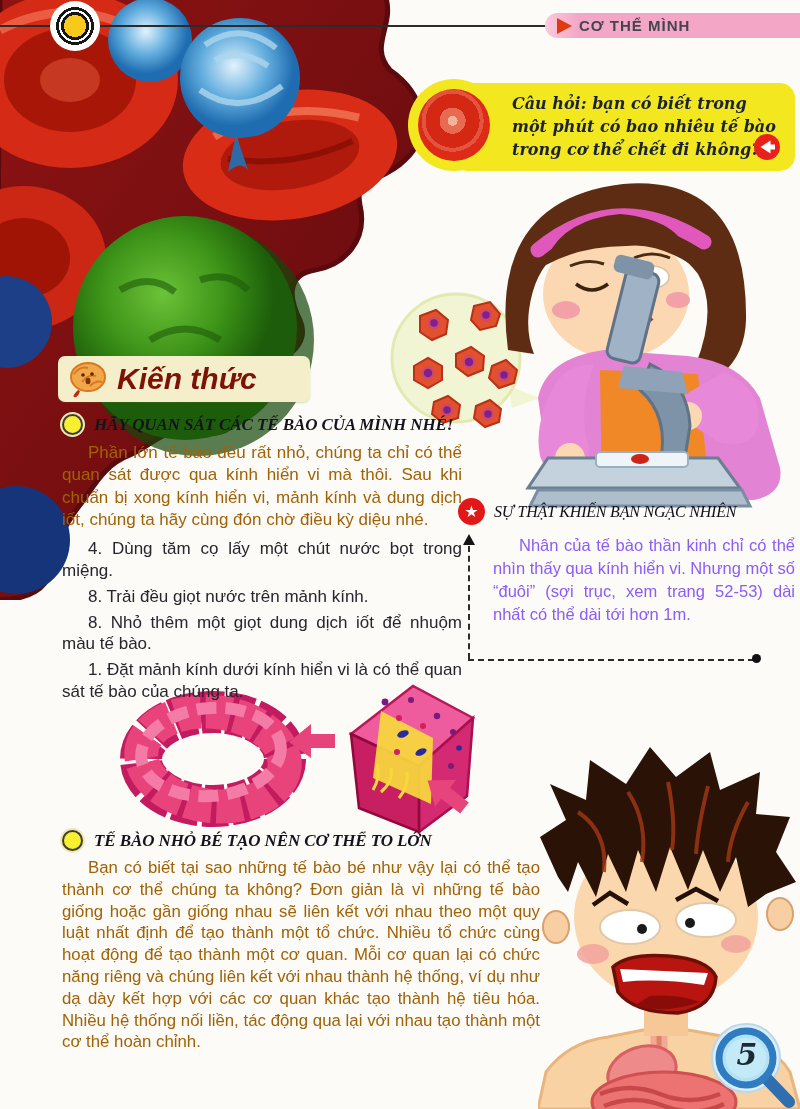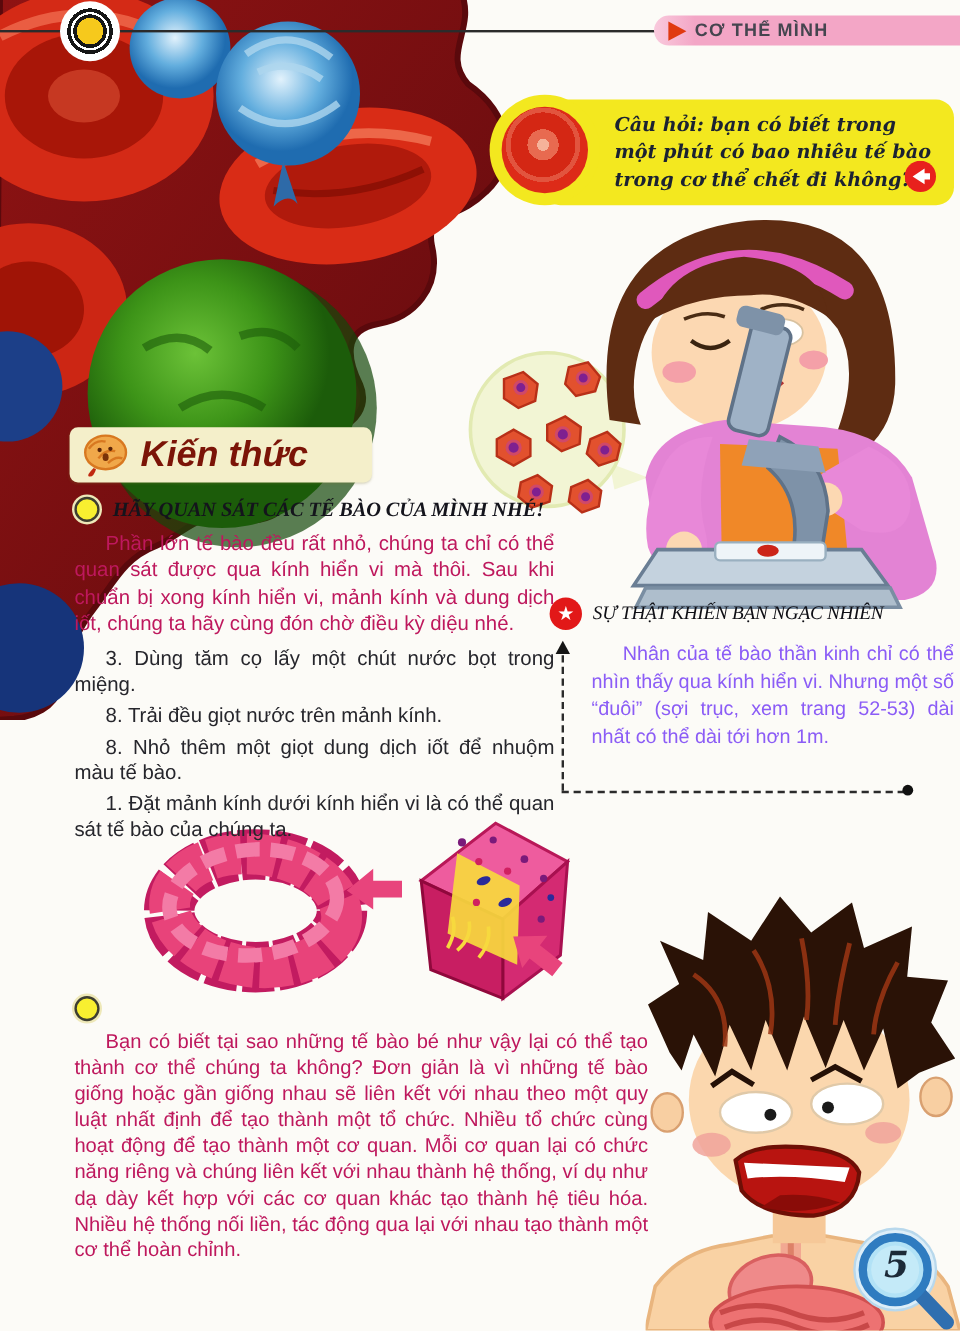--- a/index.html
+++ b/index.html
@@ -30,21 +30,21 @@
       display:flex;align-items:center;padding-left:8px;box-sizing:border-box;gap:9px;
       box-shadow:0 1px 2px rgba(120,110,40,.25);}
   .banner-label{font-family:Liberation Sans, sans-serif;font-style:italic;font-weight:bold;font-size:30px;color:#7b1407;}
   
   .sec-head{position:absolute;display:flex;align-items:flex-end;gap:11px;z-index:3;}
   .bullet{width:17px;height:17px;border-radius:50%;background:#f8ef30;border:2px solid #3e3e30;
       box-shadow:0 0 0 2px #eee8b8;flex:0 0 auto;}
   .h-text{font-family:"Liberation Serif",serif;font-style:italic;font-weight:bold;font-size:17px;
       color:#14141c;letter-spacing:-.1px;white-space:nowrap;}
   
-  .body{position:absolute;margin:0;font-size:17px;line-height:22.4px;text-align:justify;z-index:3;color:#be185d;}
+  .body{position:absolute;margin:0;font-size:17px;line-height:22.4px;text-align:justify;z-index:3;color:#a16207;}
   .indent{text-indent:26px;}
   .steps{position:absolute;left:62px;top:538px;width:400px;z-index:3;}
   .steps p{margin:0 0 4.5px;font-size:17px;line-height:21.6px;text-align:justify;text-indent:26px;}
   
   .factbox{position:absolute;left:458px;top:498px;width:340px;height:176px;z-index:3;}
   .fact-head{display:flex;align-items:center;gap:9px;}
   .starc{width:27px;height:27px;border-radius:50%;background:#e21818;color:#fff;display:flex;
       align-items:center;justify-content:center;font-size:16px;flex:0 0 auto;}
   .fact-title{font-family:"Liberation Serif",serif;font-style:italic;font-weight:normal;font-size:16px;
       color:#0f0f15;letter-spacing:-.2px;white-space:nowrap;}
@@ -205,21 +205,21 @@
     </svg>
     <span class="banner-label">Kiến thức</span>
   </div>
 
   <div class="sec-head" style="left:62px;top:414px;">
     <span class="bullet"></span>
     <span class="h-text">HÃY QUAN SÁT CÁC TẾ BÀO CỦA MÌNH NHÉ!</span>
   </div>
   <p class="body indent" style="left:62px;top:442px;width:400px;">Phần lớn tế bào đều rất nhỏ, chúng ta chỉ có thể quan sát được qua kính hiển vi mà thôi. Sau khi chuẩn bị xong kính hiển vi, mảnh kính và dung dịch iốt, chúng ta hãy cùng đón chờ điều kỳ diệu nhé.</p>
   <div class="steps">
-    <p>3. Dùng tăm cọ lấy một chút nước bọt trong miệng.</p>
+    <p>4. Dùng tăm cọ lấy một chút nước bọt trong miệng.</p>
     <p>8. Trải đều giọt nước trên mảnh kính.</p>
     <p>8. Nhỏ thêm một giọt dung dịch iốt để nhuộm màu tế bào.</p>
     <p>1. Đặt mảnh kính dưới kính hiển vi là có thể quan sát tế bào của chúng ta.</p>
   </div>
 
   <div class="factbox">
     <div class="fact-head">
       <span class="starc">★</span>
       <span class="fact-title">SỰ THẬT KHIẾN BẠN NGẠC NHIÊN</span>
     </div>
@@ -259,20 +259,21 @@
           <ellipse cx="70" cy="60" rx="6" ry="3.4" transform="rotate(-20 70 60)"></ellipse>
           <ellipse cx="88" cy="78" rx="6" ry="3.2" transform="rotate(-25 88 78)"></ellipse>
           <circle cx="126" cy="74" r="2.8"></circle>
         </g>
     </g>
     <polygon points="318,120 340,102 340,112 364,112 364,126 340,126 340,136" fill="#e8447c" transform="rotate(38 340 120)"></polygon>
   </svg>
 
   <div class="sec-head" style="left:62px;top:830px;">
     <span class="bullet"></span>
+    <span class="h-text">TẾ BÀO NHỎ BÉ TẠO NÊN CƠ THỂ TO LỚN</span>
   </div>
   <p class="body indent" style="left:62px;top:857px;width:478px;line-height:21.8px;font-size:16.8px;">Bạn có biết tại sao những tế bào bé như vậy lại có thể tạo thành cơ thể chúng ta không? Đơn giản là vì những tế bào giống hoặc gần giống nhau sẽ liên kết với nhau theo một quy luật nhất định để tạo thành một tổ chức. Nhiều tổ chức cùng hoạt động để tạo thành một cơ quan. Mỗi cơ quan lại có chức năng riêng và chúng liên kết với nhau thành hệ thống, ví dụ như dạ dày kết hợp với các cơ quan khác tạo thành hệ tiêu hóa. Nhiều hệ thống nối liền, tác động qua lại với nhau tạo thành một cơ thể hoàn chỉnh.</p>
 
   <svg class="boy" width="262" height="367" viewBox="0 0 262 367">
     <path d="M0,367 L8,330 Q30,300 70,295 L105,288 L150,288 L195,296 Q235,302 252,330 L262,367 Z" fill="#f9d2a4" stroke="#e9b57e" stroke-width="3"></path>
     <g>
       <path d="M121,262 L121,330" stroke="#f2a892" stroke-width="17" stroke-linecap="round"></path>
       <path d="M121,268 L121,326" stroke="#dd8168" stroke-width="5" stroke-linecap="round"></path>
       <ellipse cx="104" cy="330" rx="35" ry="25" transform="rotate(-18 104 330)" fill="#ef8a8a" stroke="#d96060" stroke-width="3"></ellipse>
       <ellipse cx="126" cy="360" rx="72" ry="30" fill="#ed7272" stroke="#d05050" stroke-width="3"></ellipse>

